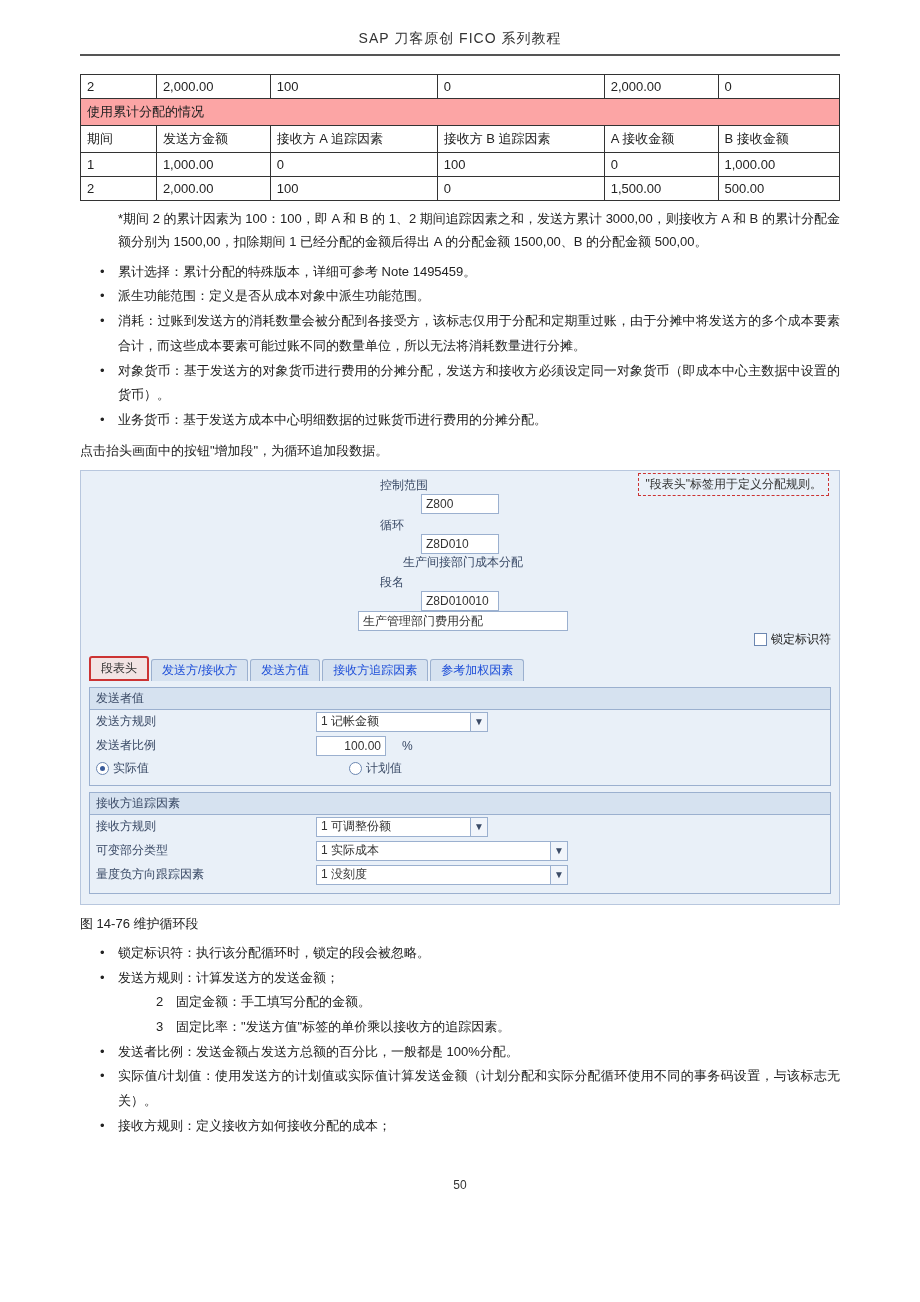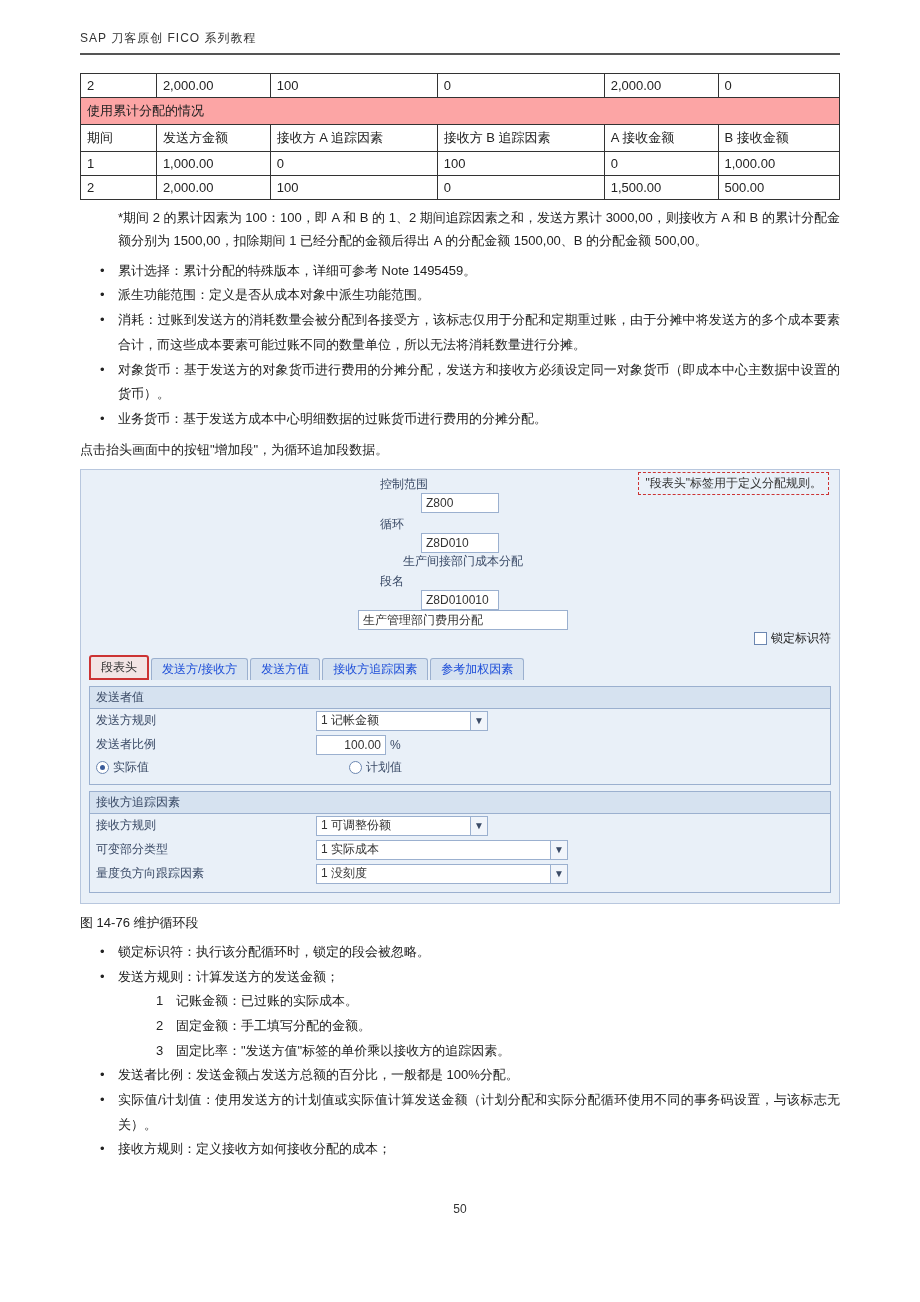--- a/index.html
+++ b/index.html
@@ -10,21 +10,22 @@
     color: #222;
     background: #fff;
   }
   .page {
     width: 760px;
     margin: 0 auto;
     padding: 30px 80px 40px 80px;
     position: relative;
   }
   .header-title {
-    font-size: 12px;
+    text-align: center;
+    font-size: 14px;
     color: #333;
     padding-bottom: 6px;
     border-bottom: 2px solid #555;
     margin-bottom: 18px;
     letter-spacing: 1px;
   }
   table.data-table {
     border-collapse: collapse;
     width: 100%;
     margin-bottom: 6px;
@@ -228,21 +229,21 @@
   }
   .page-number {
     text-align: center;
     font-size: 12px;
     margin-top: 40px;
     color: #333;
   }
   .flex-gap {
     display: flex;
     align-items: center;
-    gap: 4px;
+    gap: 16px;
   }
   .pct {
     font-size: 12px;
     color: #3a4a66;
   }
 </style>
 </head>
 <body>
 
 <div class="page">
@@ -385,21 +386,20 @@
     </div>
   </div>
 
   <div class="figure-caption">图 14-76 维护循环段</div>
 
   <ul class="bullets">
     <li>锁定标识符：执行该分配循环时，锁定的段会被忽略。</li>
     <li>
       <span>发送方规则：计算发送方的发送金额；</span>
       <ol class="numlist">
-        <li><span class="num">1</span><span>记账金额：已过账的实际成本。</span></li>
         <li><span class="num">2</span><span>固定金额：手工填写分配的金额。</span></li>
         <li><span class="num">3</span><span>固定比率："发送方值"标签的单价乘以接收方的追踪因素。</span></li>
       </ol>
     </li>
     <li>发送者比例：发送金额占发送方总额的百分比，一般都是 100%分配。</li>
     <li>实际值/计划值：使用发送方的计划值或实际值计算发送金额（计划分配和实际分配循环使用不同的事务码设置，与该标志无关）。</li>
     <li>接收方规则：定义接收方如何接收分配的成本；</li>
   </ul>
 
   <div class="page-number">50</div>

